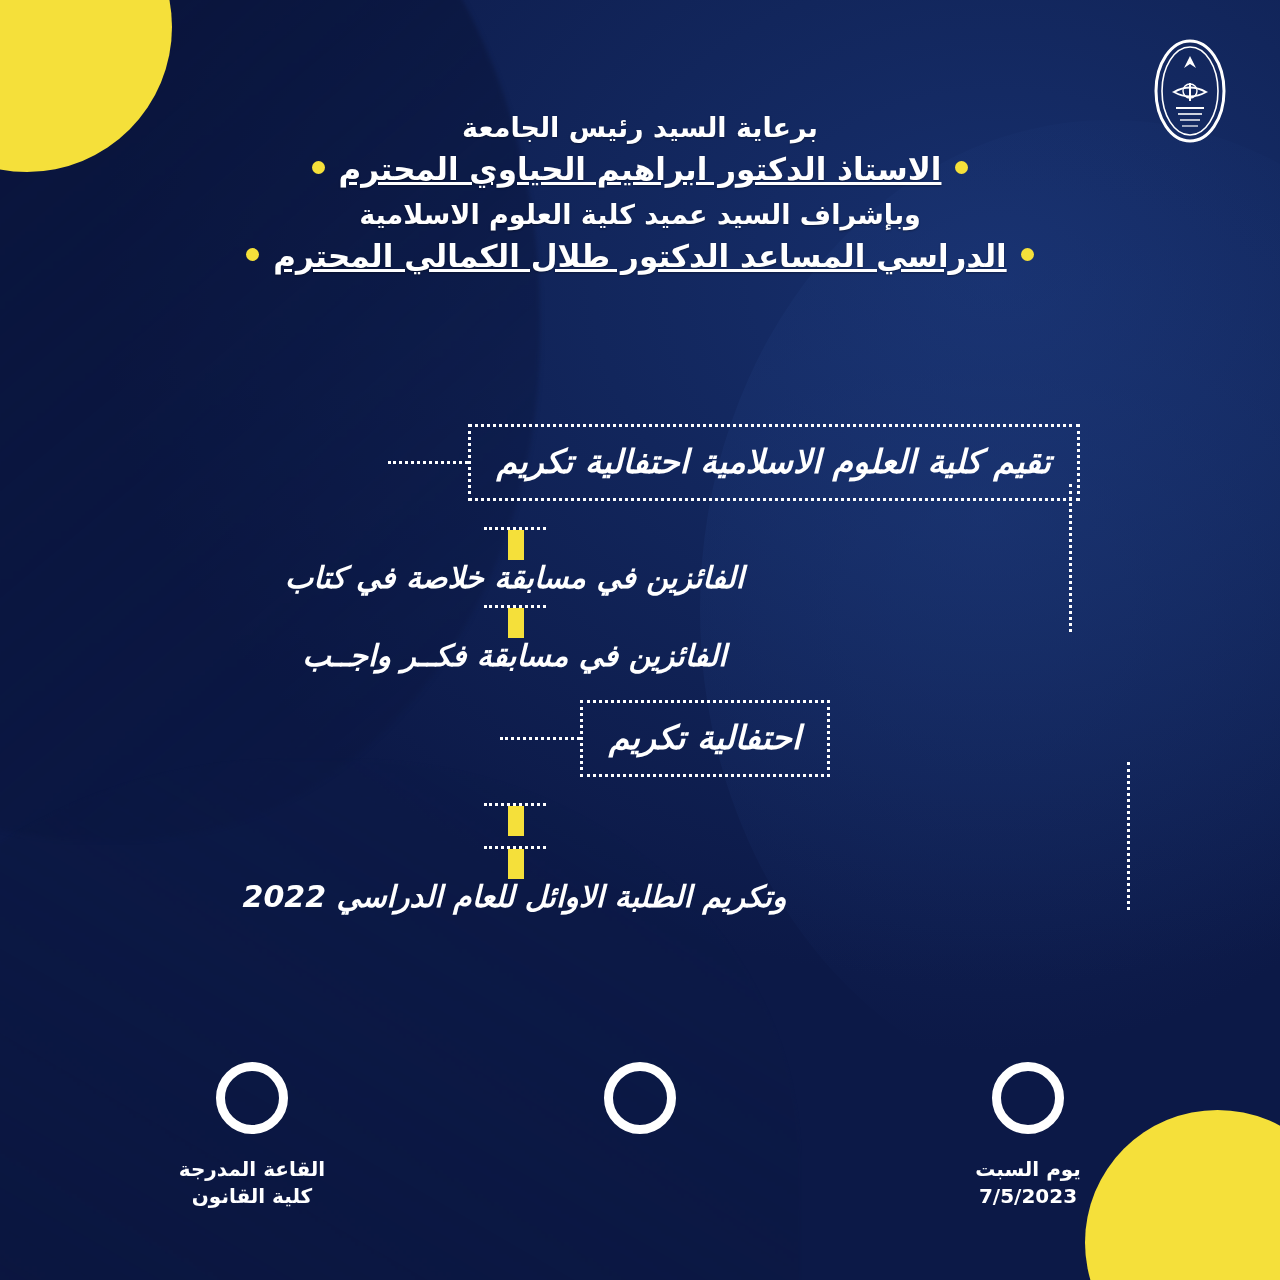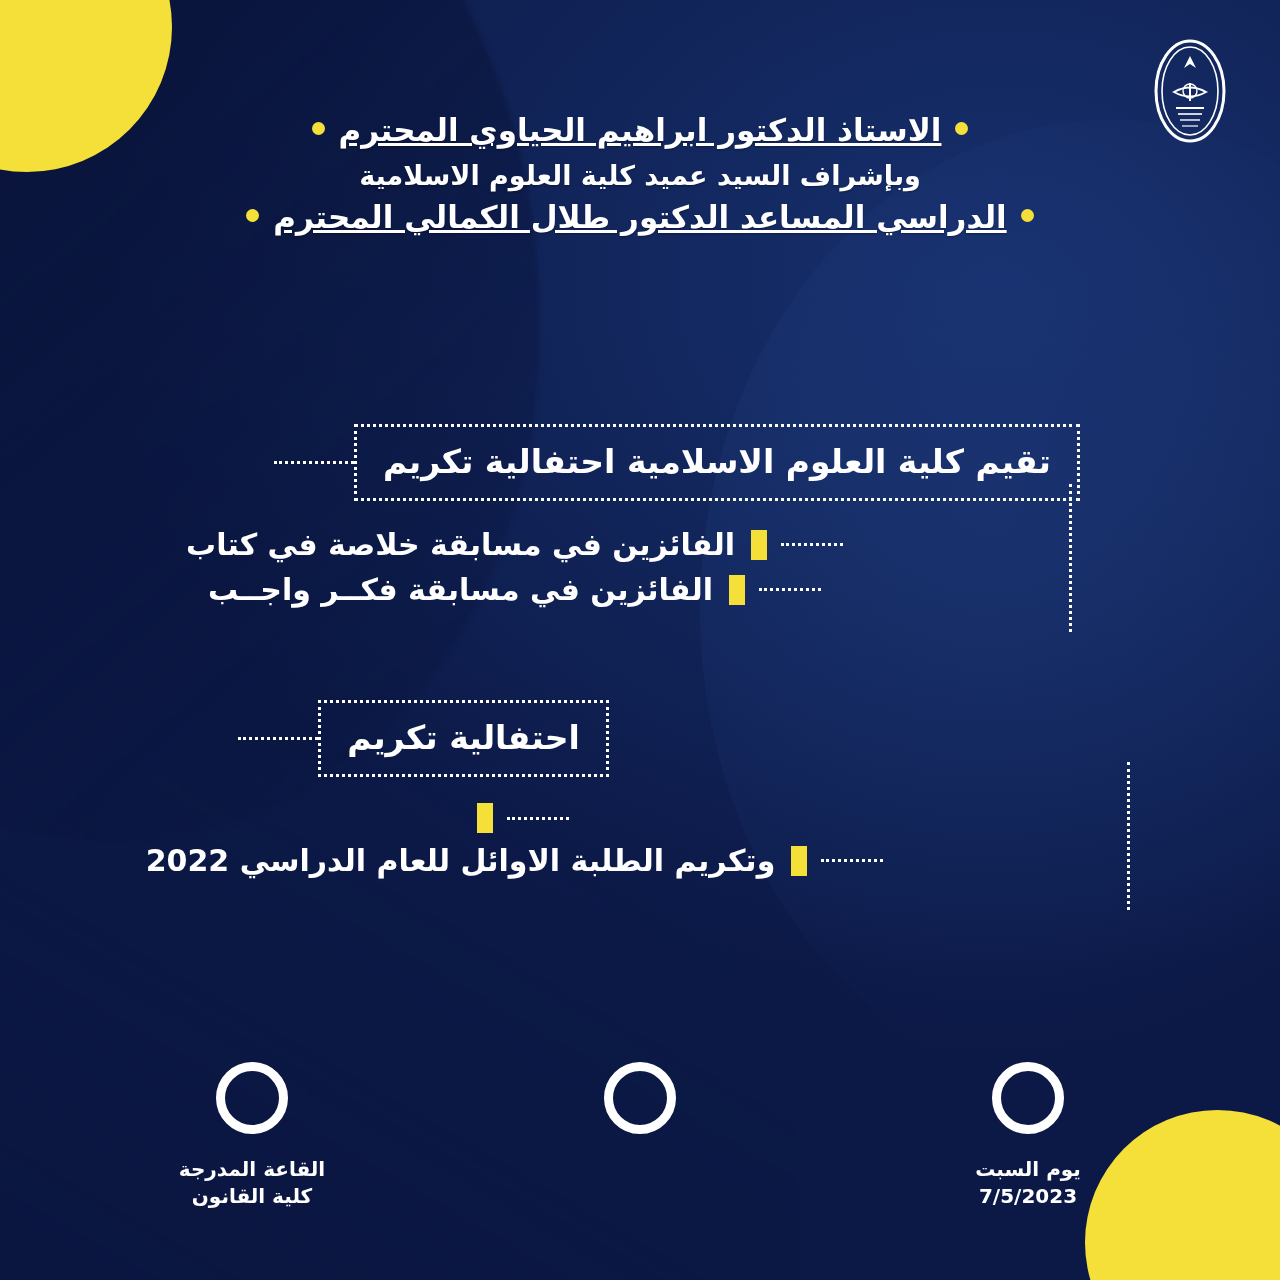--- a/index.html
+++ b/index.html
@@ -119,31 +119,32 @@
     margin: 0 14px;
     position: relative;
     top: -4px;
   }
 
   
   .section {
     position: absolute;
     left: 17px;
     right: 0;
+    font-style: italic;
   }
   .sec-one { top: 424px; }
   .sec-two { top: 700px; }
 
   .title-row {
     display: flex;
     justify-content: flex-start;
     align-items: center;
     padding-right: 200px;
   }
-  .title-row.indent-2 { padding-right: 450px; justify-content: center; }
+  .title-row.indent-2 { padding-right: 450px; }
 
   .title-box {
     border: 3px dotted #ffffff;
     padding: 18px 26px 20px 26px;
     font-size: 33px;
     font-weight: bold;
     white-space: nowrap;
     line-height: 1;
   }
 
@@ -165,20 +166,21 @@
   .items {
     margin-top: 26px;
     padding-right: 0;
   }
   .item {
     display: flex;
     align-items: center;
     justify-content: center;
     padding-right: 268px;
     margin-bottom: 10px;
+    flex-direction: column;
   }
   .item-dash {
     width: 62px;
     border-top: 3px dotted #ffffff;
     margin-left: 0;
     margin-right: 0;
   }
   .item-marker {
     width: 16px;
     height: 30px;
@@ -252,20 +254,21 @@
       <path d="M34 78 h24" stroke="#ffffff" stroke-width="1.6"></path>
       <path d="M36 84 h20" stroke="#ffffff" stroke-width="1.4"></path>
       <path d="M38 90 h16" stroke="#ffffff" stroke-width="1.2"></path>
       <circle cx="46" cy="55" r="7" fill="none" stroke="#ffffff" stroke-width="1.4"></circle>
     </svg>
   </div>
 
   <div class="content">
 
     <div class="header">
+      <div class="line">برعاية السيد رئيس الجامعة</div>
       <div class="line big">
         <span class="bullet-dot"></span><span>الاستاذ الدكتور ابراهيم الحياوي المحترم</span><span class="bullet-dot"></span>
       </div>
       <div class="line">وبإشراف السيد عميد كلية العلوم الاسلامية</div>
       <div class="line big">
         <span class="bullet-dot"></span><span>الدراسي المساعد الدكتور طلال الكمالي المحترم</span><span class="bullet-dot"></span>
       </div>
     </div>
 
     <div class="section sec-one">

